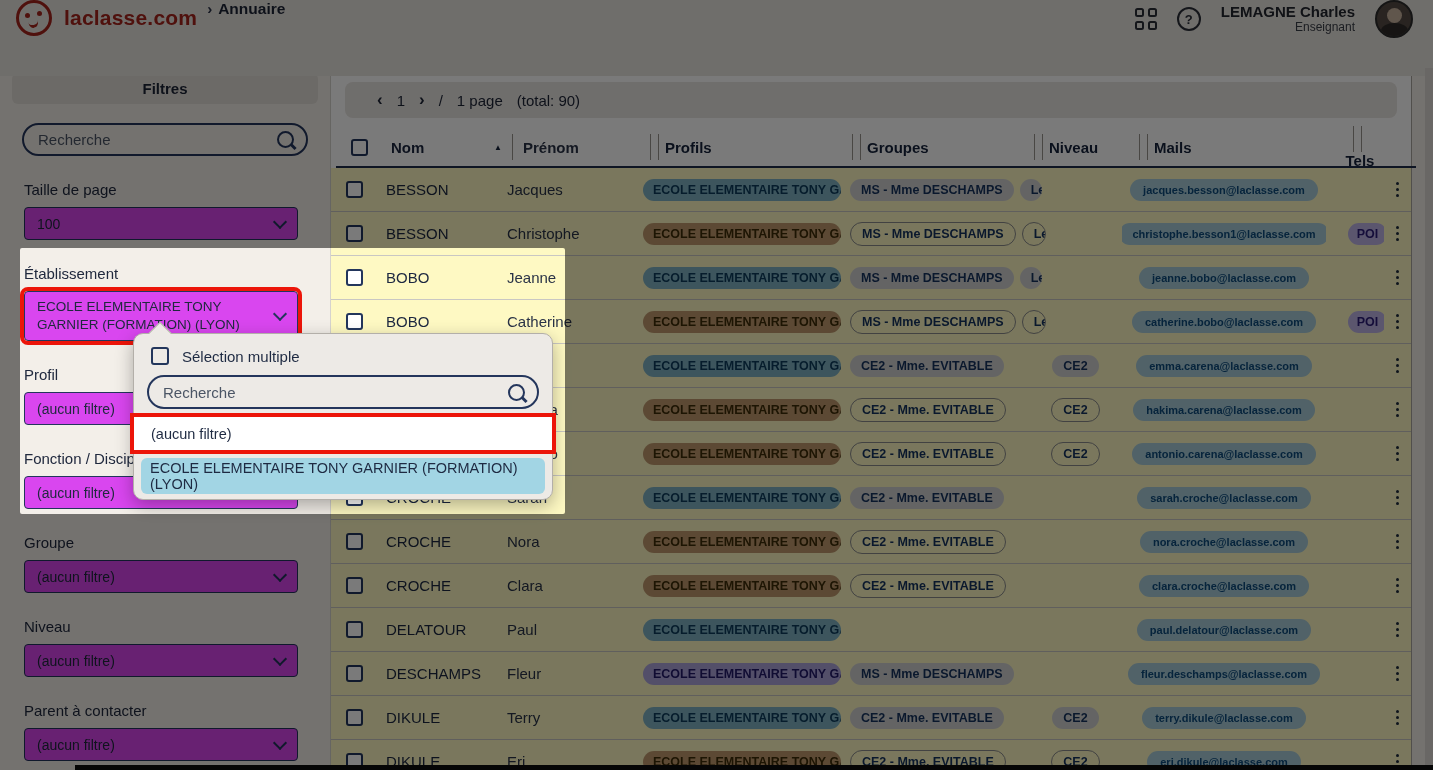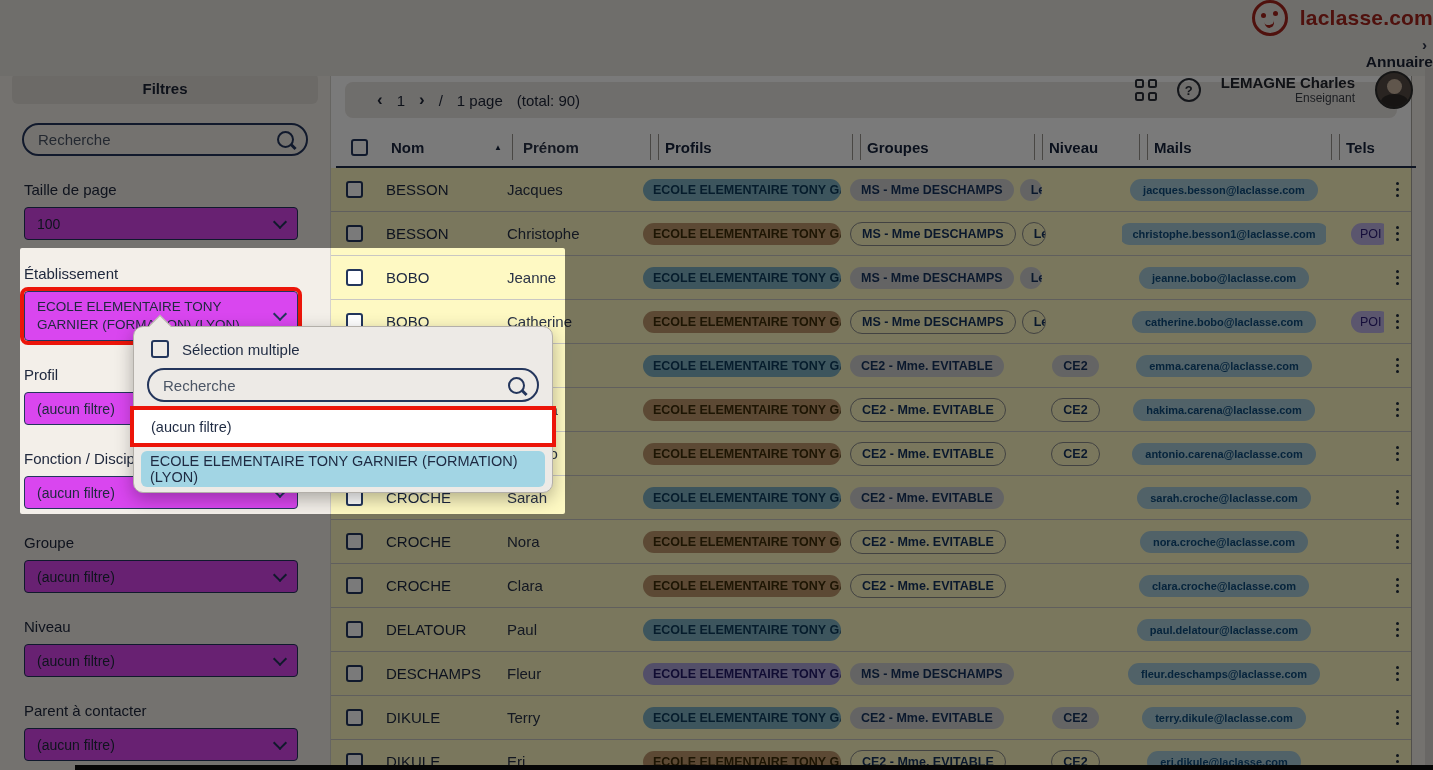--- a/index.html
+++ b/index.html
@@ -1,21 +1,21 @@
 <!DOCTYPE html>
 <html><head>
 <meta charset="utf-8">
 <style>
   html,body{margin:0;padding:0;}
   .app{position:relative;width:1433px;height:770px;overflow:hidden;
        background:#f3efe9;font-family:"Liberation Sans",sans-serif;color:#1c2740;}
 
   
   .header{position:absolute;left:0;top:0;width:100%;height:76px;background:#e9e5e0;
-          display:flex;align-items:flex-end;z-index:1;flex-direction:column;}
+          display:flex;align-items:flex-start;z-index:1;}
   .brand{display:flex;align-items:center;gap:12px;margin-left:16px;}
   .logo{width:36px;height:36px;border:3px solid #a6241c;border-radius:50%;position:relative;box-sizing:border-box;}
   .logo i{position:absolute;width:5px;height:5px;border-radius:50%;background:#a6241c;}
   .logo i.e1{left:6px;top:10px;}.logo i.e2{right:7px;top:8px;}
   .logo i.m{width:10px;height:10px;background:transparent;border-bottom:3px solid #a6241c;border-radius:50%;left:9px;top:12px;transform:rotate(-12deg);}
   .brand-name{font-size:21px;font-weight:bold;color:#a6241c;letter-spacing:.2px;}
   .crumb-sep{font-size:15px;font-weight:bold;color:#2a3347;margin:0 6px 0 10px;}
   .crumb{font-size:15.5px;font-weight:bold;color:#1c2436;}
   .header-right{margin-left:auto;display:flex;align-items:center;gap:20px;margin-right:20px;}
   .apps-icon{display:grid;grid-template-columns:9px 9px;grid-gap:4px;}
@@ -59,42 +59,42 @@
   .rows{position:absolute;left:0;top:100px;width:100%;bottom:0;overflow:hidden;}
   .trow{height:44px;display:flex;align-items:center;border-bottom:1px solid #c9c7c3;box-sizing:border-box;background:#fef9c3;text-align:right;}
   .c{flex:0 0 auto;display:flex;align-items:center;box-sizing:border-box;}
   .c-sel{width:48px;padding-left:15px;}
   .c-nom{width:122px;padding-left:7px;font-size:15px;color:#1c2740;}
   .c-pre{width:128px;padding-left:6px;font-size:15px;color:#2a3347;}
   .c-pro{width:218px;padding-left:14px;}
   .c-grp{width:182px;padding-left:3px;white-space:nowrap;}
   .c-niv{width:93px;justify-content:center;}
   .c-mail{width:204px;justify-content:center;overflow:hidden;}
-  .c-tel{width:58px;padding-left:25px;overflow:hidden;}
+  .c-tel{width:58px;padding-left:25px;overflow:hidden;flex-direction:column;}
   .c-keb{width:27px;justify-content:center;}
   .cbx{width:17px;height:17px;border:2px solid #23365c;border-radius:3px;background:#fff;box-sizing:border-box;}
   .handle2{width:7px;height:26px;border-left:1px solid #98948e;border-right:1px solid #98948e;margin-right:6px;}
   .handle1{width:2px;height:26px;border-left:1px solid #98948e;margin-right:8px;}
   .sorticon{font-size:8px;color:#16233c;margin-left:auto;margin-right:4px;}
   .badge{border-radius:12px;padding:4px 10px;font-size:12.5px;font-weight:bold;white-space:nowrap;box-sizing:border-box;}
   .b-eleve{background:#7fb2c3;color:#0d3c5c;}
   .b-parent{background:#c09a6e;color:#3e2c08;}
   .b-ens{background:#aea5dc;color:#221a6a;}
   .b-pro{max-width:198px;overflow:hidden;}
   .chip{border-radius:12px;padding:4px 11px;font-size:12.5px;font-weight:bold;color:#16335e;white-space:nowrap;margin-right:6px;box-sizing:border-box;}
   .chip.fill{background:#d2d2d2;}
   .chip.out{background:transparent;border:1.5px solid #8a8a8a;}
   .chip.clip{max-width:34px;overflow:hidden;}
   .pill-mail{background:#a9cdd9;color:#0e4b7d;border-radius:12px;padding:5px 13px;font-size:11px;font-weight:bold;white-space:nowrap;}
-  .pill-tel{background:#beb4e6;color:#2c1d7a;border-radius:11px;padding:4px 9px;font-size:12.5px;font-weight:normal;white-space:nowrap;}
+  .pill-tel{background:#beb4e6;color:#2c1d7a;border-radius:11px;padding:4px 9px;font-size:12.5px;font-weight:bold;white-space:nowrap;}
   .kebab{display:flex;flex-direction:column;gap:2.5px;cursor:pointer;}
   .kebab i{width:3.5px;height:3.5px;border-radius:50%;background:#1f2a3c;}
 
   
-  .popup{position:absolute;left:133px;top:326px;width:420px;height:167px;background:#edeae6;border:1px solid #b3afa9;
+  .popup{position:absolute;left:133px;top:333px;width:420px;height:167px;background:#edeae6;border:1px solid #b3afa9;
          border-radius:10px;box-shadow:0 6px 18px rgba(0,0,0,.3);z-index:20;box-sizing:border-box;}
   .popup .caret{position:absolute;left:18px;top:-9px;width:15px;height:15px;background:#edeae6;
                 border-left:1px solid #b3afa9;border-top:1px solid #b3afa9;transform:rotate(45deg);}
   .multi-row{display:flex;align-items:center;gap:13px;margin:13px 0 0 17px;}
   .multi-row .cbx{background:transparent;width:18px;height:18px;}
   .multi-label{font-size:15px;color:#1e2a42;}
   .popup .search-pill{margin:10px 13px 0 13px;height:34px;}
   .opt{font-size:14.5px;color:#1e2a42;}
   .opt-none{margin-top:8px;height:33px;background:#fff;outline:4px solid #ec1509;display:flex;align-items:center;padding-left:17px;box-sizing:border-box;}
   .opt-sel{margin:8px 7px 0 7px;height:36px;background:#a2d5e4;border-radius:6px;display:flex;align-items:center;padding-left:9px;box-sizing:border-box;}

